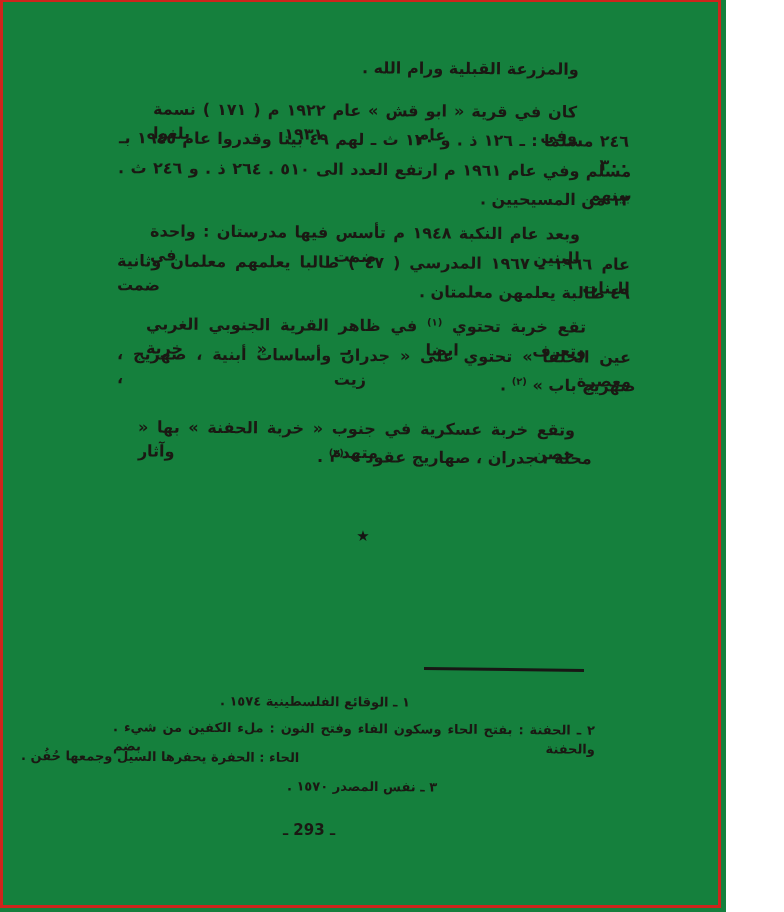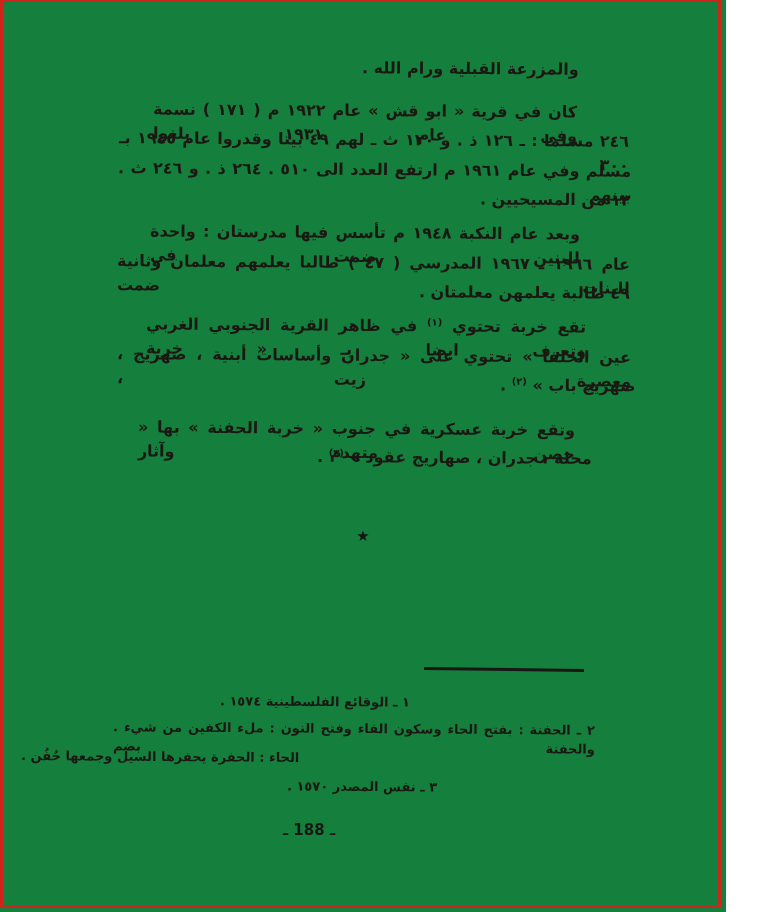--- a/index.html
+++ b/index.html
@@ -104,15 +104,15 @@
 
   <div id="fn-rule"></div>
 
   <div>
     <div class="ln fn ra" style="top:692px; right:316px;">١ ـ الوقائع الفلسطينية ١٥٧٤ .</div>
     <div class="ln fn just" style="top:719px; right:131px; left:113px;">٢ ـ الحفنة : بفتح الحاء وسكون الفاء وفتح النون : ملء الكفين من شيء . والحفنة بضم</div>
     <div class="ln fn ra" style="top:747px; right:427px;">الحاء : الحفرة يحفرها السيل وجمعها حُفُن .</div>
     <div class="ln fn ra" style="top:777px; right:289px;">٣ ـ نفس المصدر ١٥٧٠ .</div>
   </div>
 
-  <div id="page-number">ـ 188 ـ</div>
+  <div id="page-number">ـ 293 ـ</div>
 
 </div>
 
 </body></html>

